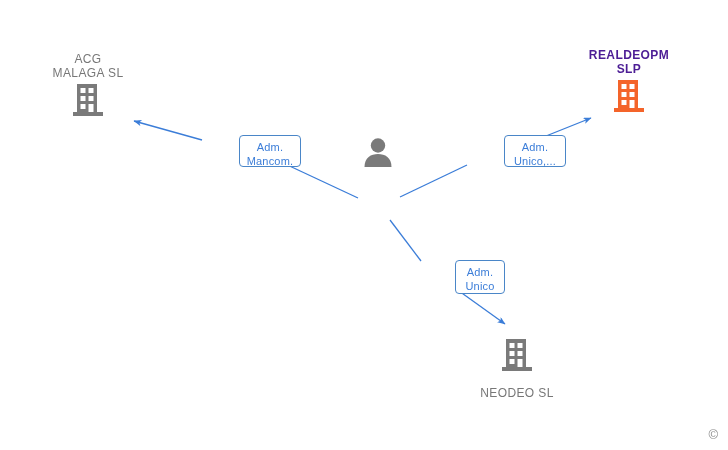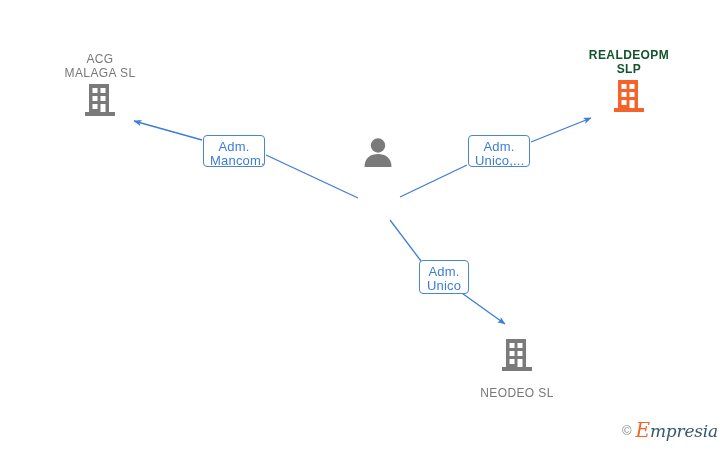--- a/index.html
+++ b/index.html
@@ -36,41 +36,42 @@
     line-height: 14px;
   }
   .node-label {
     font-size: 12px;
     color: #777777;
     letter-spacing: .4px;
     white-space: pre-line;
   }
   .node-label.bold {
     font-weight: bold;
-    color: #14532d;
+    color: #4c1d95;
   }
   .node-icon {
     display: block;
     margin: 2px auto 0 auto;
   }
 
   
   .relbox {
     position: absolute;
     box-sizing: border-box;
     border: 1px solid #4a86c8;
     border-radius: 4px;
     background: #ffffff;
     color: #3b7dd8;
-    font-size: 13px;
+    font-size: 11px;
     line-height: 14px;
     text-align: center;
     padding: 4px 6px 5px 6px;
     white-space: pre-line;
     letter-spacing: .2px;
+    margin-left: 36px;
   }
 
   
   #watermark {
     position: absolute;
     right: 10px;
     bottom: 8px;
     display: flex;
     align-items: center;
     gap: 4px;
@@ -107,21 +108,21 @@
     <line x1="358" y1="198" x2="266" y2="155" stroke="#3b7dd8" stroke-width="1.3"></line>
     <line x1="202" y1="140" x2="134" y2="121" stroke="#3b7dd8" stroke-width="1.3" marker-end="url(#arrowhead)"></line>
 
     <line x1="400" y1="197" x2="467" y2="165" stroke="#3b7dd8" stroke-width="1.3"></line>
     <line x1="531" y1="142" x2="591" y2="118" stroke="#3b7dd8" stroke-width="1.3" marker-end="url(#arrowhead)"></line>
 
     <line x1="390" y1="220" x2="421" y2="261" stroke="#3b7dd8" stroke-width="1.3"></line>
     <line x1="459" y1="291" x2="505" y2="324" stroke="#3b7dd8" stroke-width="1.3" marker-end="url(#arrowhead)"></line>
   </svg>
 
-  <div class="node" style="left:100px; top:52px;">
+  <div class="node" style="left:88px; top:52px;">
     <div class="node-label">ACG
 MALAGA  SL</div>
     <span class="node-icon">
       <svg width="34" height="36" viewBox="0 0 34 36">
         <rect x="6" y="2" width="20" height="30" fill="#7a7a7a"></rect>
         <rect x="2" y="30" width="30" height="4" fill="#7a7a7a"></rect>
         <rect x="9.5" y="6" width="5" height="5" fill="#ffffff"></rect>
         <rect x="17.5" y="6" width="5" height="5" fill="#ffffff"></rect>
         <rect x="9.5" y="14" width="5" height="5" fill="#ffffff"></rect>
         <rect x="17.5" y="14" width="5" height="5" fill="#ffffff"></rect>
@@ -177,16 +178,15 @@
 Mancom.</div>
 
   <div class="relbox" style="left:468px; top:135px; width:62px; height:32px;">Adm.
 Unico,...</div>
 
   <div class="relbox" style="left:419px; top:260px; width:50px; height:34px;">Adm.
 Unico</div>
 
   <div id="watermark">
     <span class="copy">©</span>
-    <span class="brand"><span class="cap">E</span><span>mpresia</span></span>
   </div>
 
 </div>
 
 </body></html>

